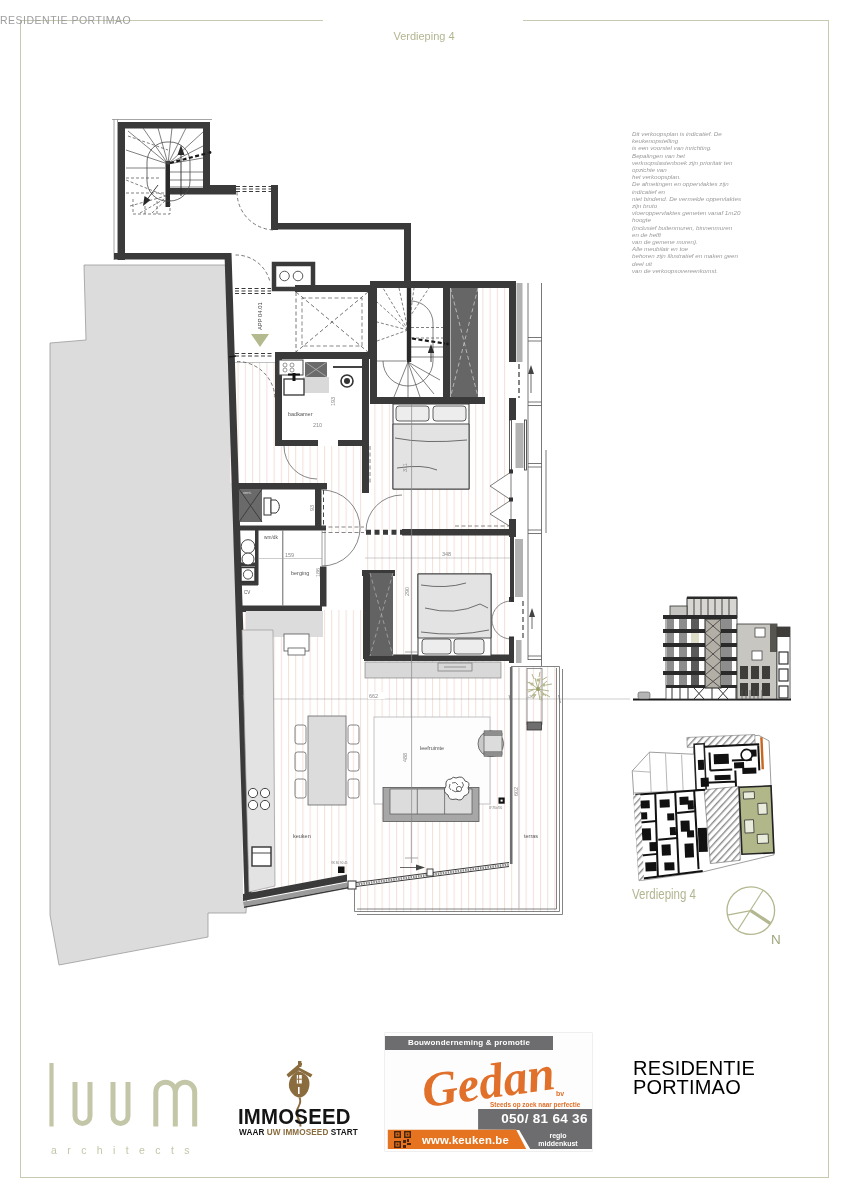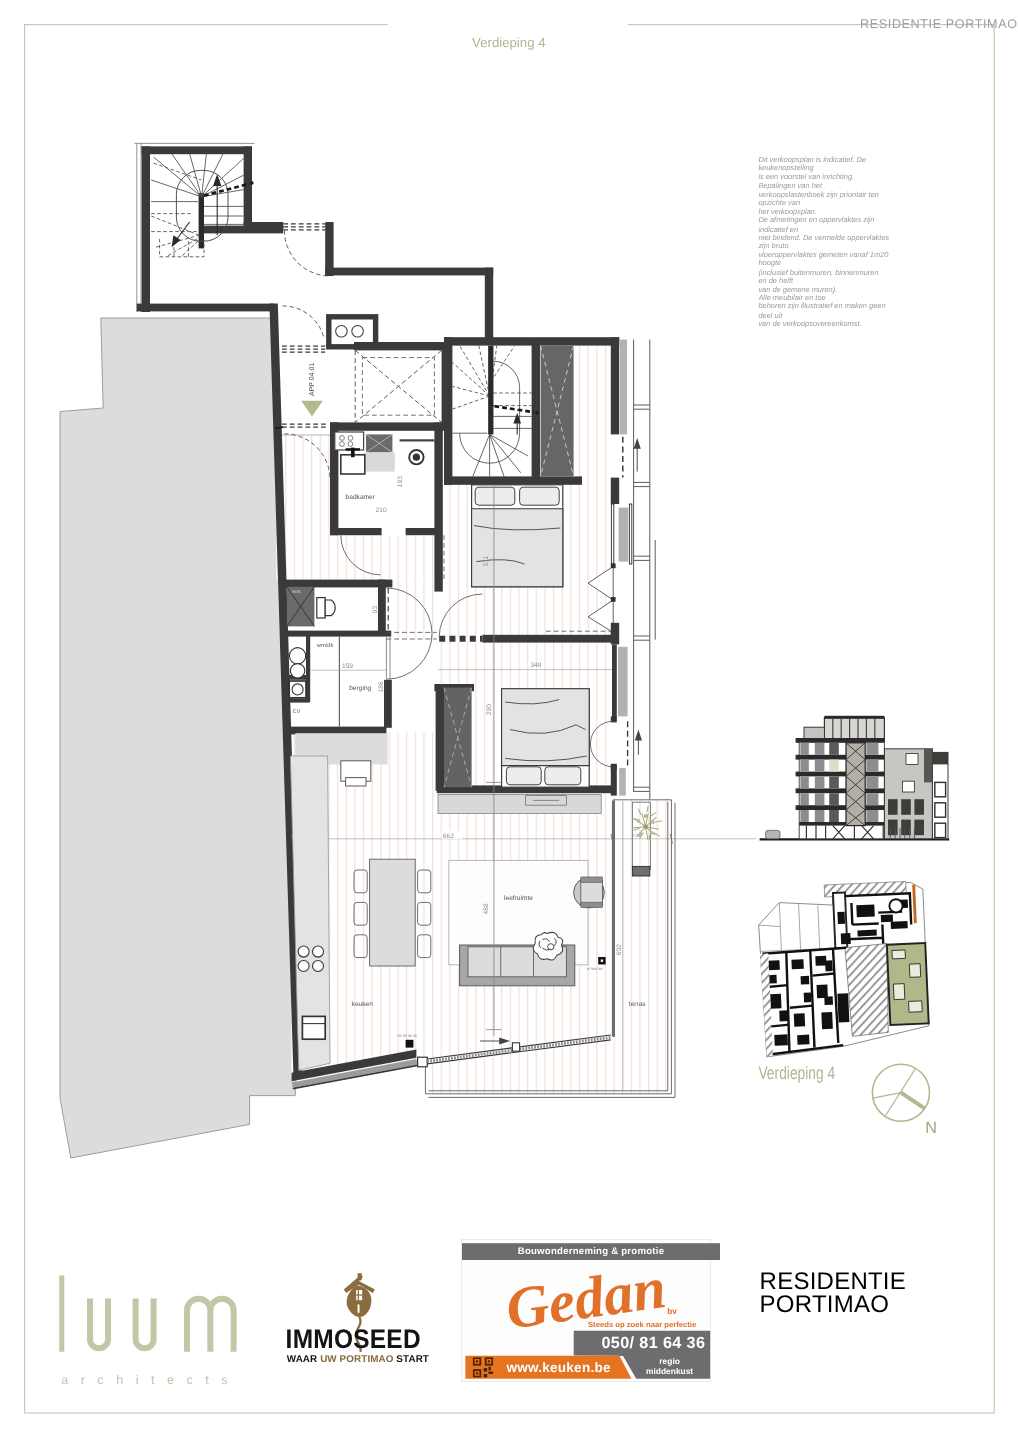--- a/index.html
+++ b/index.html
@@ -8,21 +8,21 @@
   .abs{position:absolute;}
 </style>
 </head>
 <body>
 <div id="page">
 
   <div class="abs" style="left:20px;top:20px;width:807px;height:1156px;border:1.5px solid #c7cab0;"></div>
 
   <div class="abs" style="left:323px;top:14px;width:200px;height:14px;background:#fff;"></div>
 
-  <div class="abs" style="left:0;top:13.5px;width:848px;text-align:right;font-size:10.5px;color:#9e9e9e;letter-spacing:0.5px;">RESIDENTIE PORTIMAO</div>
+  <div class="abs" style="left:0;top:13.5px;width:848px;text-align:left;font-size:10.5px;color:#9e9e9e;letter-spacing:0.5px;">RESIDENTIE PORTIMAO</div>
 
   <div class="abs" style="left:0;top:30px;width:848px;text-align:center;font-size:11px;color:#b3b591;">Verdieping 4</div>
 
   <div class="abs" style="left:632px;top:130px;font-size:6.2px;line-height:7.2px;font-style:italic;color:#9a9a9a;white-space:nowrap;">Dit verkoopsplan is indicatief. De<br>keukenopstelling<br>is een voorstel van inrichting.<br>Bepalingen van het<br>verkoopslastenboek zijn prioritair ten<br>opzichte van<br>het verkoopsplan.<br>De afmetingen en oppervlaktes zijn<br>indicatief en<br>niet bindend. De vermelde oppervlaktes<br>zijn bruto<br>vloeroppervlaktes gemeten vanaf 1m20<br>hoogte<br>(inclusief buitenmuren, binnenmuren<br>en de helft<br>van de gemene muren).<br>Alle meubilair en toe<br>behoren zijn illustratief en maken geen<br>deel uit<br>van de verkoopsovereenkomst.</div>
 
   <svg class="abs" style="left:0;top:0;" width="848" height="1200" viewBox="0 0 848 1200">
     <defs>
       <pattern id="stripes" width="7.2" height="8" patternUnits="userSpaceOnUse">
         <rect width="7.2" height="8" fill="#ffffff"></rect>
         <rect width="1" height="8" fill="#f3e0d9"></rect>
@@ -685,26 +685,26 @@
       <polygon points="6.5,14.5 20,3 22,3 22,5 19,7.5 32.5,14.5 30.5,17.5 19,10.5 8.5,17.5" fill="#8a6c3e"></polygon>
       <rect x="18" y="1" width="3.4" height="6" fill="#8a6c3e"></rect>
       <path d="M18,11 C 10,15 7,24 10,30 C 12.5,35 16.5,37.5 19.5,37.5 C 25,37.5 29.5,31 29.5,23.5 C 29.5,16.5 24,12.5 18,11 Z" fill="#8a6c3e"></path>
       <rect x="16.8" y="15" width="5" height="8.5" fill="#fff"></rect>
       <rect x="18.1" y="15" width="1" height="8.5" fill="#8a6c3e"></rect>
       <rect x="16.8" y="18.7" width="5" height="1" fill="#8a6c3e"></rect>
       <line x1="18.8" y1="27" x2="18.8" y2="34" stroke="#fff" stroke-width="1.6"></line>
       <path d="M19.5,37.5 C 23,44 15.5,48 16.5,54 C 17.2,58 21,61 20.5,66.5" stroke="#8a6c3e" stroke-width="1.9" fill="none"></path>
     </svg>
     <div class="abs" style="left:0;top:46px;width:124px;font-weight:bold;font-size:20px;letter-spacing:0.2px;color:#141414;transform:scale(1.02,1.12);transform-origin:0 0;white-space:nowrap;">IMMOSEED</div>
-    <div class="abs" style="left:1px;top:70px;width:124px;font-weight:bold;font-size:8.2px;letter-spacing:0.1px;color:#141414;white-space:nowrap;">WAAR <span style="color:#8a6c3e;">UW PORTIMAO</span> START</div>
+    <div class="abs" style="left:1px;top:70px;width:124px;font-weight:bold;font-size:8.2px;letter-spacing:0.1px;color:#141414;white-space:nowrap;">WAAR <span style="color:#8a6c3e;">UW IMMOSEED</span> START</div>
   </div>
 
   <div class="abs" style="left:385px;top:1033px;width:207px;height:118px;background:#fdfdfd;box-shadow:0 0 0 0.5px #e0e0e0;">
 
-    <div class="abs" style="left:0;top:3px;width:215px;height:13.5px;background:#6d6d6f;color:#fff;font-size:8px;font-weight:bold;text-align:center;line-height:13.5px;letter-spacing:0.2px;">Bouwonderneming &amp; promotie</div>
+    <div class="abs" style="left:0;top:3px;width:168px;height:13.5px;background:#6d6d6f;color:#fff;font-size:8px;font-weight:bold;text-align:center;line-height:13.5px;letter-spacing:0.2px;">Bouwonderneming &amp; promotie</div>
 
     <div class="abs" style="left:37px;top:19px;width:150px;height:66px;color:#e0702a;font-family:'Liberation Serif',serif;font-style:italic;font-weight:bold;font-size:49px;transform:rotate(-8deg) scale(1.0,1);transform-origin:50% 50%;">Gedan</div>
     <div class="abs" style="left:171px;top:57px;color:#e0702a;font-size:7px;font-weight:bold;">bv</div>
 
     <div class="abs" style="left:105px;top:67.5px;color:#e0702a;font-size:6.4px;font-weight:bold;white-space:nowrap;">Steeds op zoek naar perfectie</div>
 
     <svg class="abs" style="left:0;top:0;" width="207" height="118" viewBox="0 0 207 118">
       <polygon points="107.2,76 207,76 207,116 145.2,116 134.2,97 93.1,96.7 93.1,76" fill="#6d6d6f"></polygon>
       <polygon points="93.1,96.7 131.2,96.7 141.2,116 93.1,116" fill="#fff"></polygon>
     </svg>

